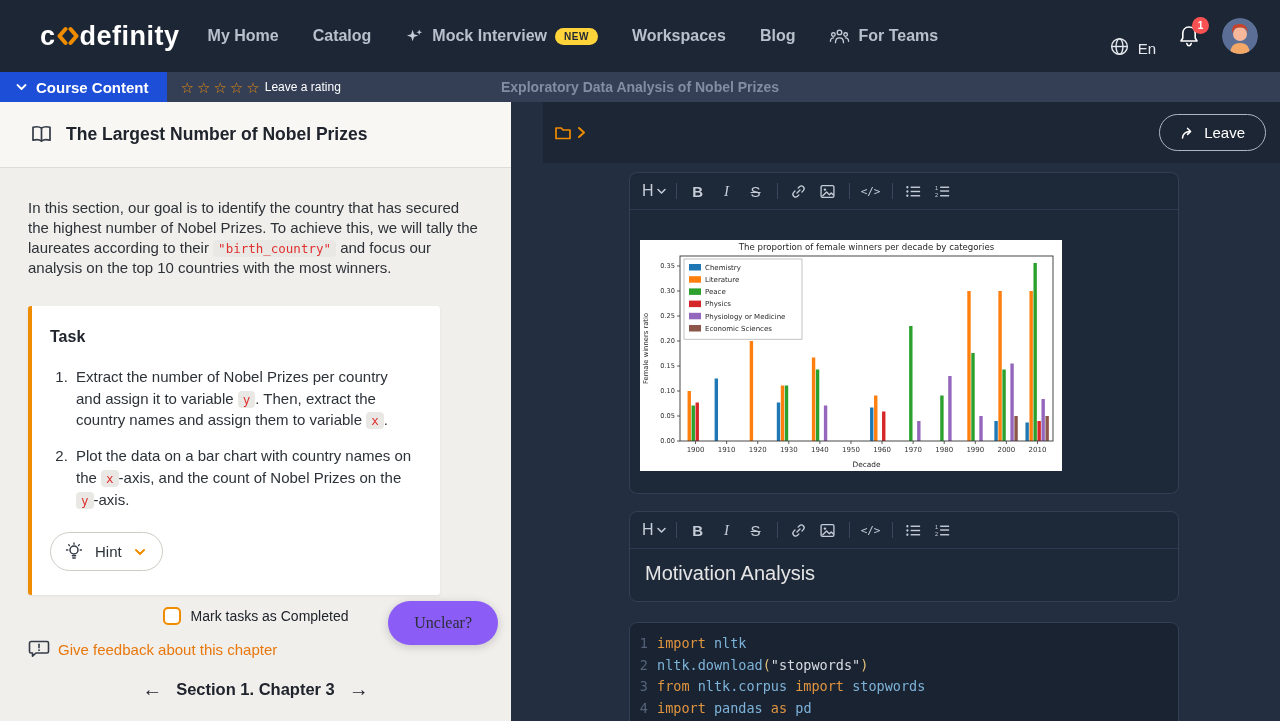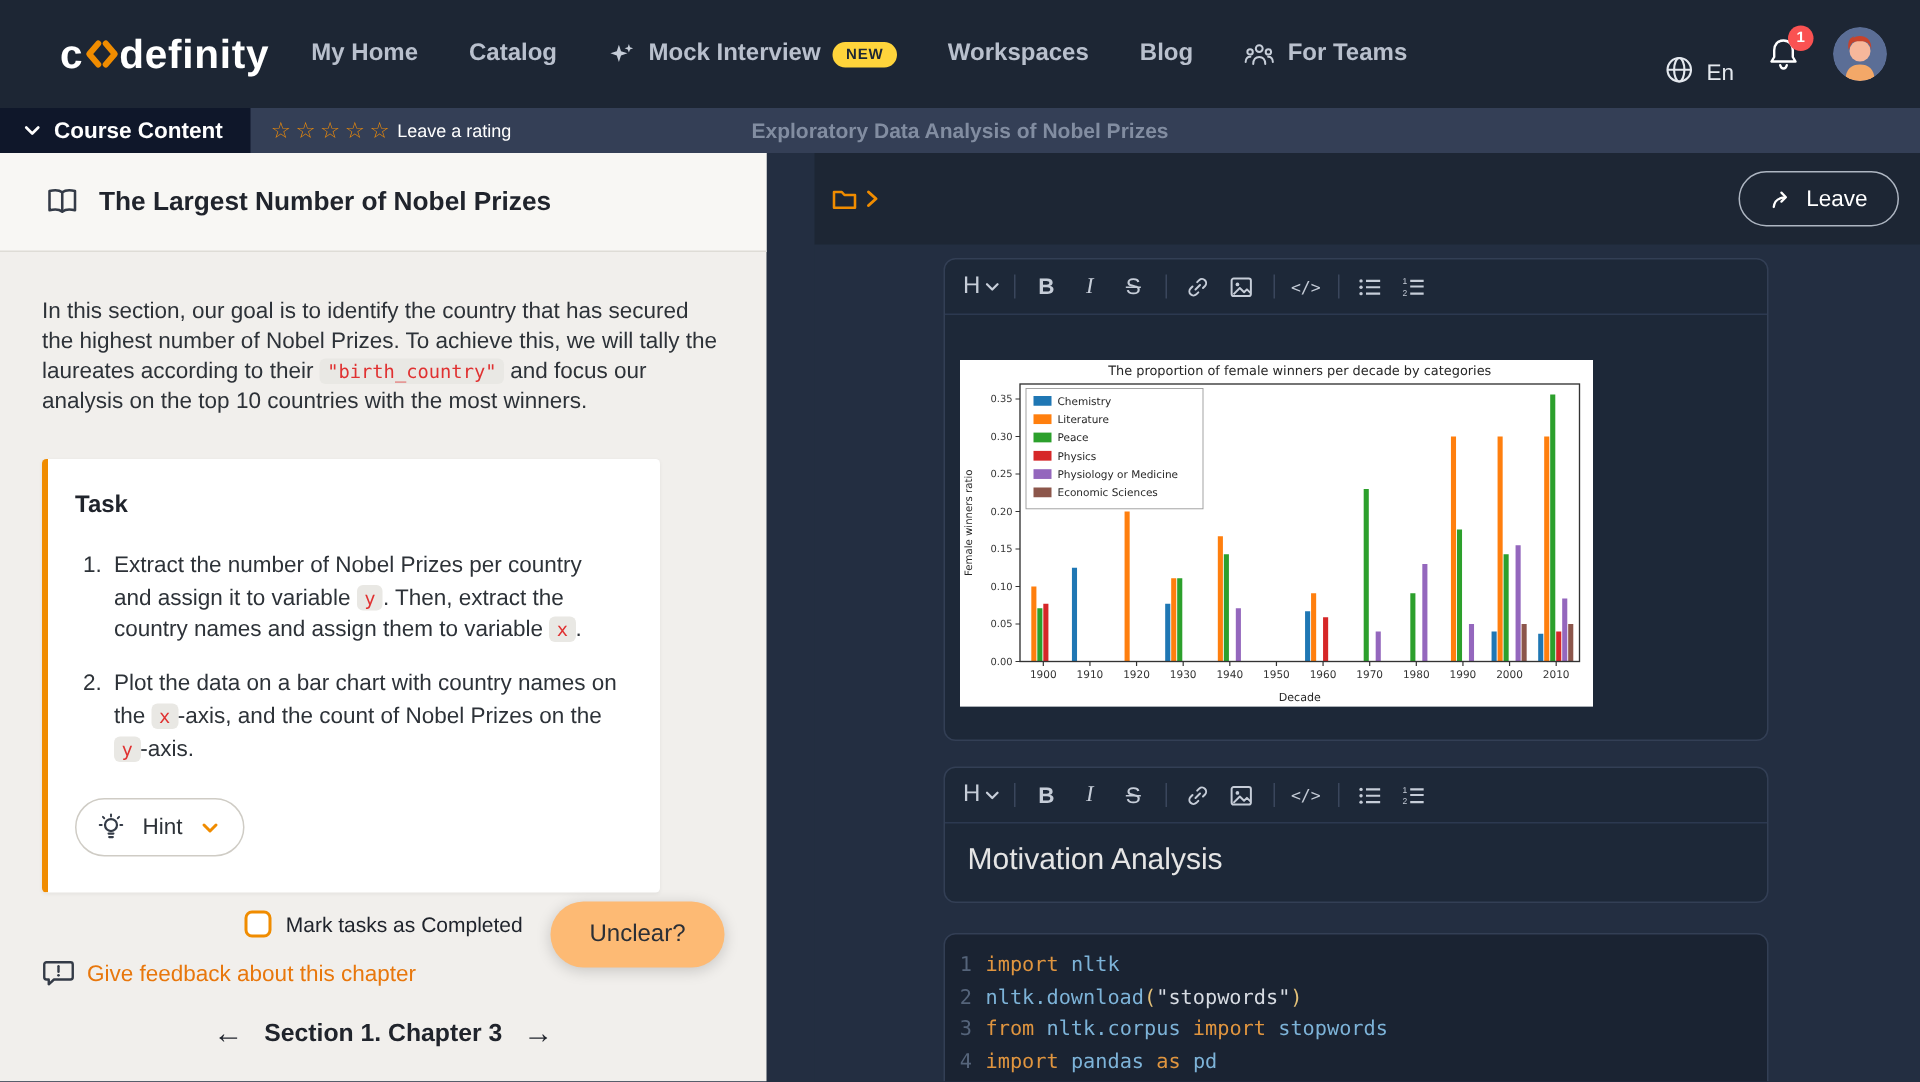--- a/index.html
+++ b/index.html
@@ -15,21 +15,21 @@
   .badge-new { background:#ffd43b; color:#1d2634; font-size:10px; font-weight:bold; padding:3px 9px; border-radius:10px; letter-spacing:.5px; }
   .nav-right { margin-left:auto; display:flex; align-items:center; gap:22px; }
   .lang { display:flex; align-items:flex-end; gap:8px; color:#e4e8ee; font-size:15px; cursor:pointer;margin-top:20px; }
   .bell-wrap { position:relative; cursor:pointer; display:flex; }
   .notif-badge { position:absolute; top:-7px; right:-9px; background:#fa5252; color:#fff; font-size:10px; font-weight:bold;
     width:17px; height:17px; border-radius:50%; display:flex; align-items:center; justify-content:center; }
   .avatar { width:36px; height:36px; border-radius:50%; overflow:hidden; cursor:pointer; }
 
   
   .course-bar { height:30px; background:#343f56; display:flex; align-items:center; position:relative; }
-  .cc-tab { height:100%; background:#0f172a; display:flex; align-items:center; gap:9px; padding:0 18px 0 16px; color:#fff; font-size:15px; font-weight:bold; cursor:pointer; }
+  .cc-tab { height:100%; background:#1d4ed8; display:flex; align-items:center; gap:9px; padding:0 18px 0 16px; color:#fff; font-size:15px; font-weight:bold; cursor:pointer; }
   .rating { display:flex; align-items:center; gap:3px; margin-left:14px; }
   .star { color:#e8890c; font-size:15px; line-height:1; cursor:pointer; }
   .rating-label { color:#fff; font-size:12px; margin-left:5px; }
   .course-title { position:absolute; left:0; right:0; text-align:center; color:#828da1; font-size:14px; font-weight:bold; pointer-events:none; }
 
   
   .main { display:flex; height:619px;gap:32px; }
   .left-panel { width:511px; background:#f1efec; position:relative; display:flex; flex-direction:column; }
   .lesson-header { height:66px; background:#f8f7f4; border-bottom:1px solid #dedcd6; display:flex; align-items:center; gap:13px; padding:0 30px; }
   .lesson-title { font-size:17.5px; font-weight:bold; color:#20242c; }
@@ -42,22 +42,22 @@
   .task-list { margin:20px 0 0 22px; font-size:15px; color:#2d3238; line-height:1.45; }
   .task-list li { margin-bottom:14px; padding-left:4px; }
   .hint-btn { display:inline-flex; align-items:center; gap:12px; border:1px solid #cfccc5; border-radius:21px; background:#fff;
     padding:9px 16px 9px 14px; margin-top:8px; cursor:pointer; }
   .hint-label { font-size:15px; color:#2d3238; }
   .complete-row { display:flex; align-items:center; justify-content:center; gap:10px; padding:6px 0 10px 0; }
   .checkbox { width:18px; height:18px; border:2px solid #f08c00; border-radius:5px; background:#fff; cursor:pointer; }
   .complete-label { font-size:14px; color:#20242c; }
   .feedback-row { display:flex; align-items:center; gap:8px; padding:4px 0 4px 28px; cursor:pointer; }
   .feedback-label { color:#e8770c; font-size:15px; }
-  .unclear-btn { position:absolute; right:28px; bottom:76px; background:#fdba74; border:none; border-radius:23px; padding:13px 26px;
-    font-size:16px; color:#2b2f36; box-shadow:0 2px 10px rgba(0,0,0,.18); cursor:pointer; font-family:Liberation Sans, sans-serif; }
+  .unclear-btn { position:absolute; right:13px; bottom:76px; background:#8b5cf6; border:none; border-radius:23px; padding:13px 26px;
+    font-size:16px; color:#2b2f36; box-shadow:0 2px 10px rgba(0,0,0,.18); cursor:pointer; font-family:Liberation Serif, serif; }
   .chapter-nav { display:flex; align-items:center; justify-content:center; gap:14px; padding:16px 0 22px 0; }
   .chapter-label { font-size:16.5px; font-weight:bold; color:#20242c; }
   .nav-arrow { font-size:20px; color:#20242c; cursor:pointer; line-height:1; }
 
   
   .right-panel { flex:1; display:flex; flex-direction:column; background:#232e41; }
   .nb-topbar { height:61px; background:#1d2634; display:flex; align-items:center; padding:0 14px 0 11px; }
   .folder-crumb { display:flex; align-items:center; gap:5px; cursor:pointer; }
   .nb-actions { margin-left:auto; display:flex; gap:15px; }
   .nb-btn { display:flex; align-items:center; gap:9px; background:transparent; border:1px solid #aeb6c2; border-radius:20px;

